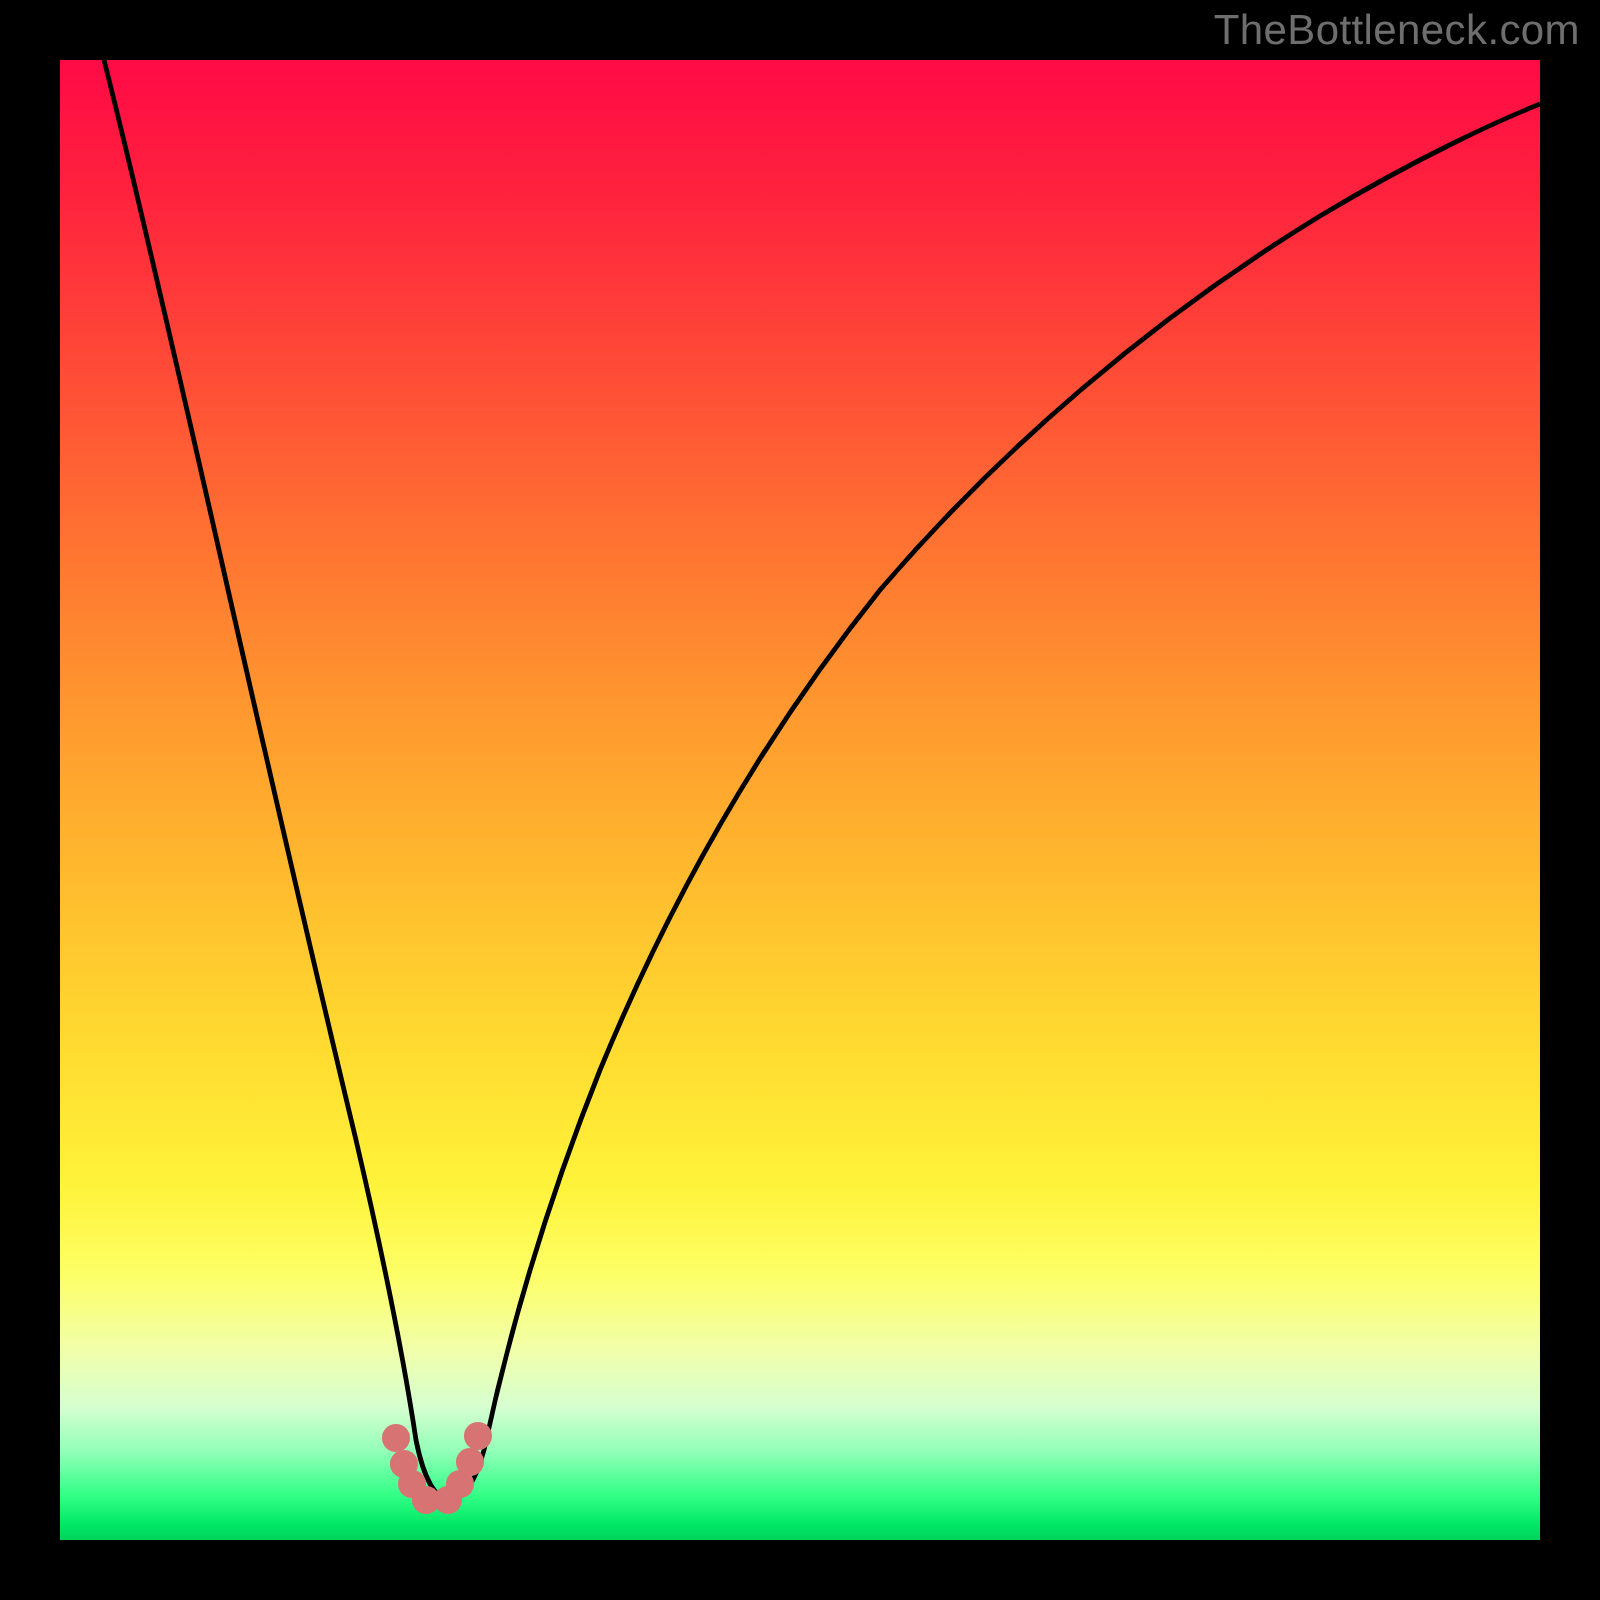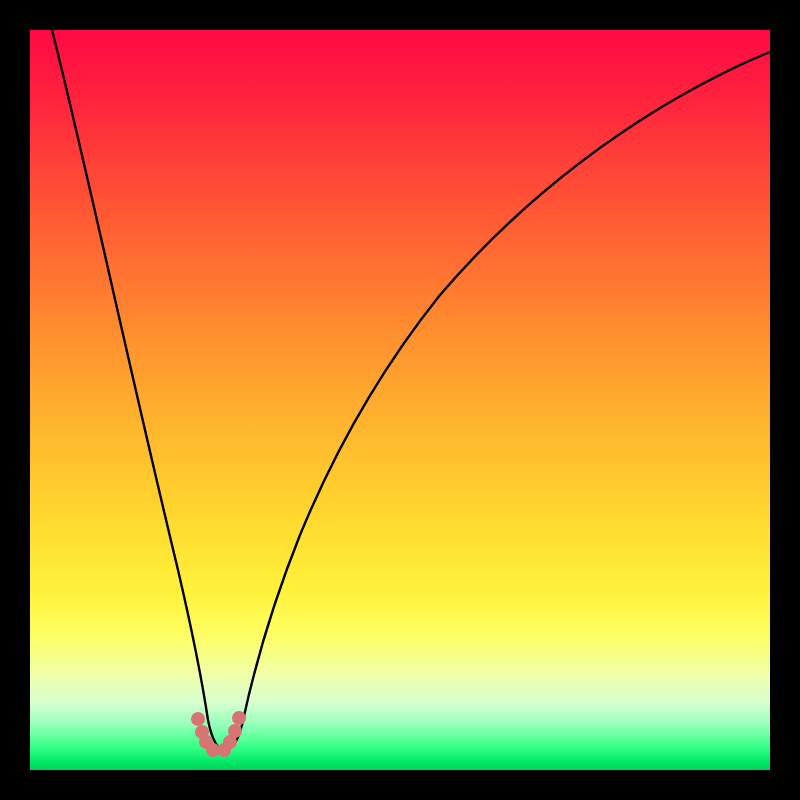--- a/index.html
+++ b/index.html
@@ -80,13 +80,14 @@
         <circle cx="172" cy="702" r="7"></circle>
         <circle cx="176" cy="712" r="7"></circle>
         <circle cx="183" cy="720" r="7"></circle>
         <circle cx="194" cy="720" r="7"></circle>
         <circle cx="200" cy="712" r="7"></circle>
         <circle cx="205" cy="701" r="7"></circle>
         <circle cx="209" cy="688" r="7"></circle>
       </g>
     </svg>
   </div>
+  <div class="watermark">TheBottleneck.com</div>
 </div>
 
 </body></html>

